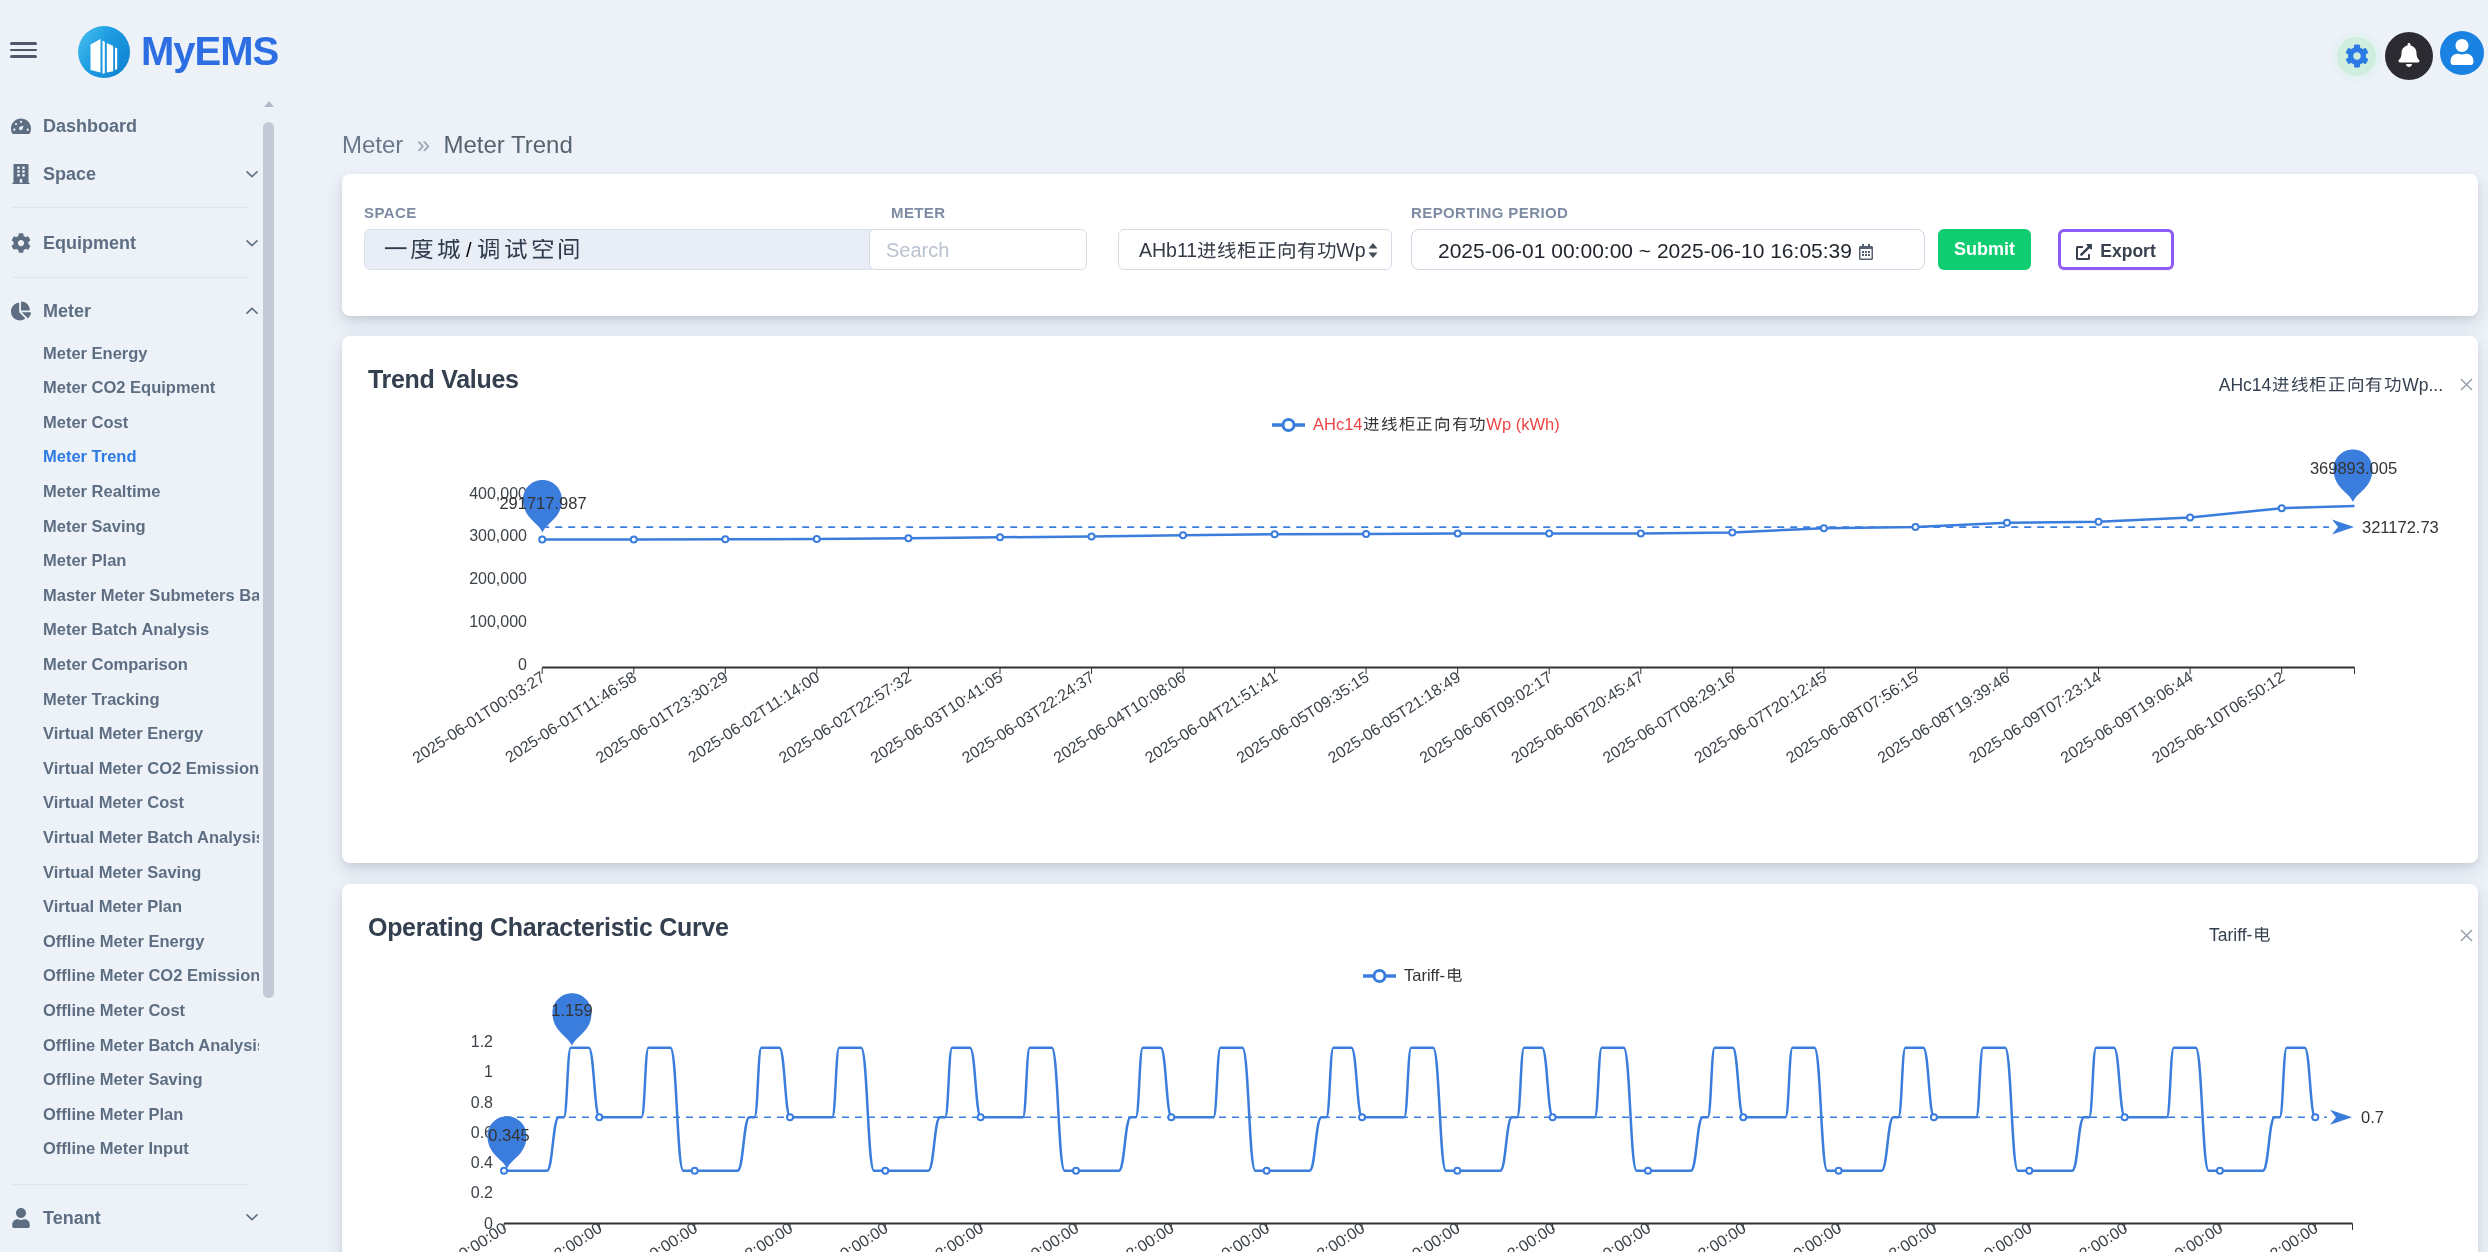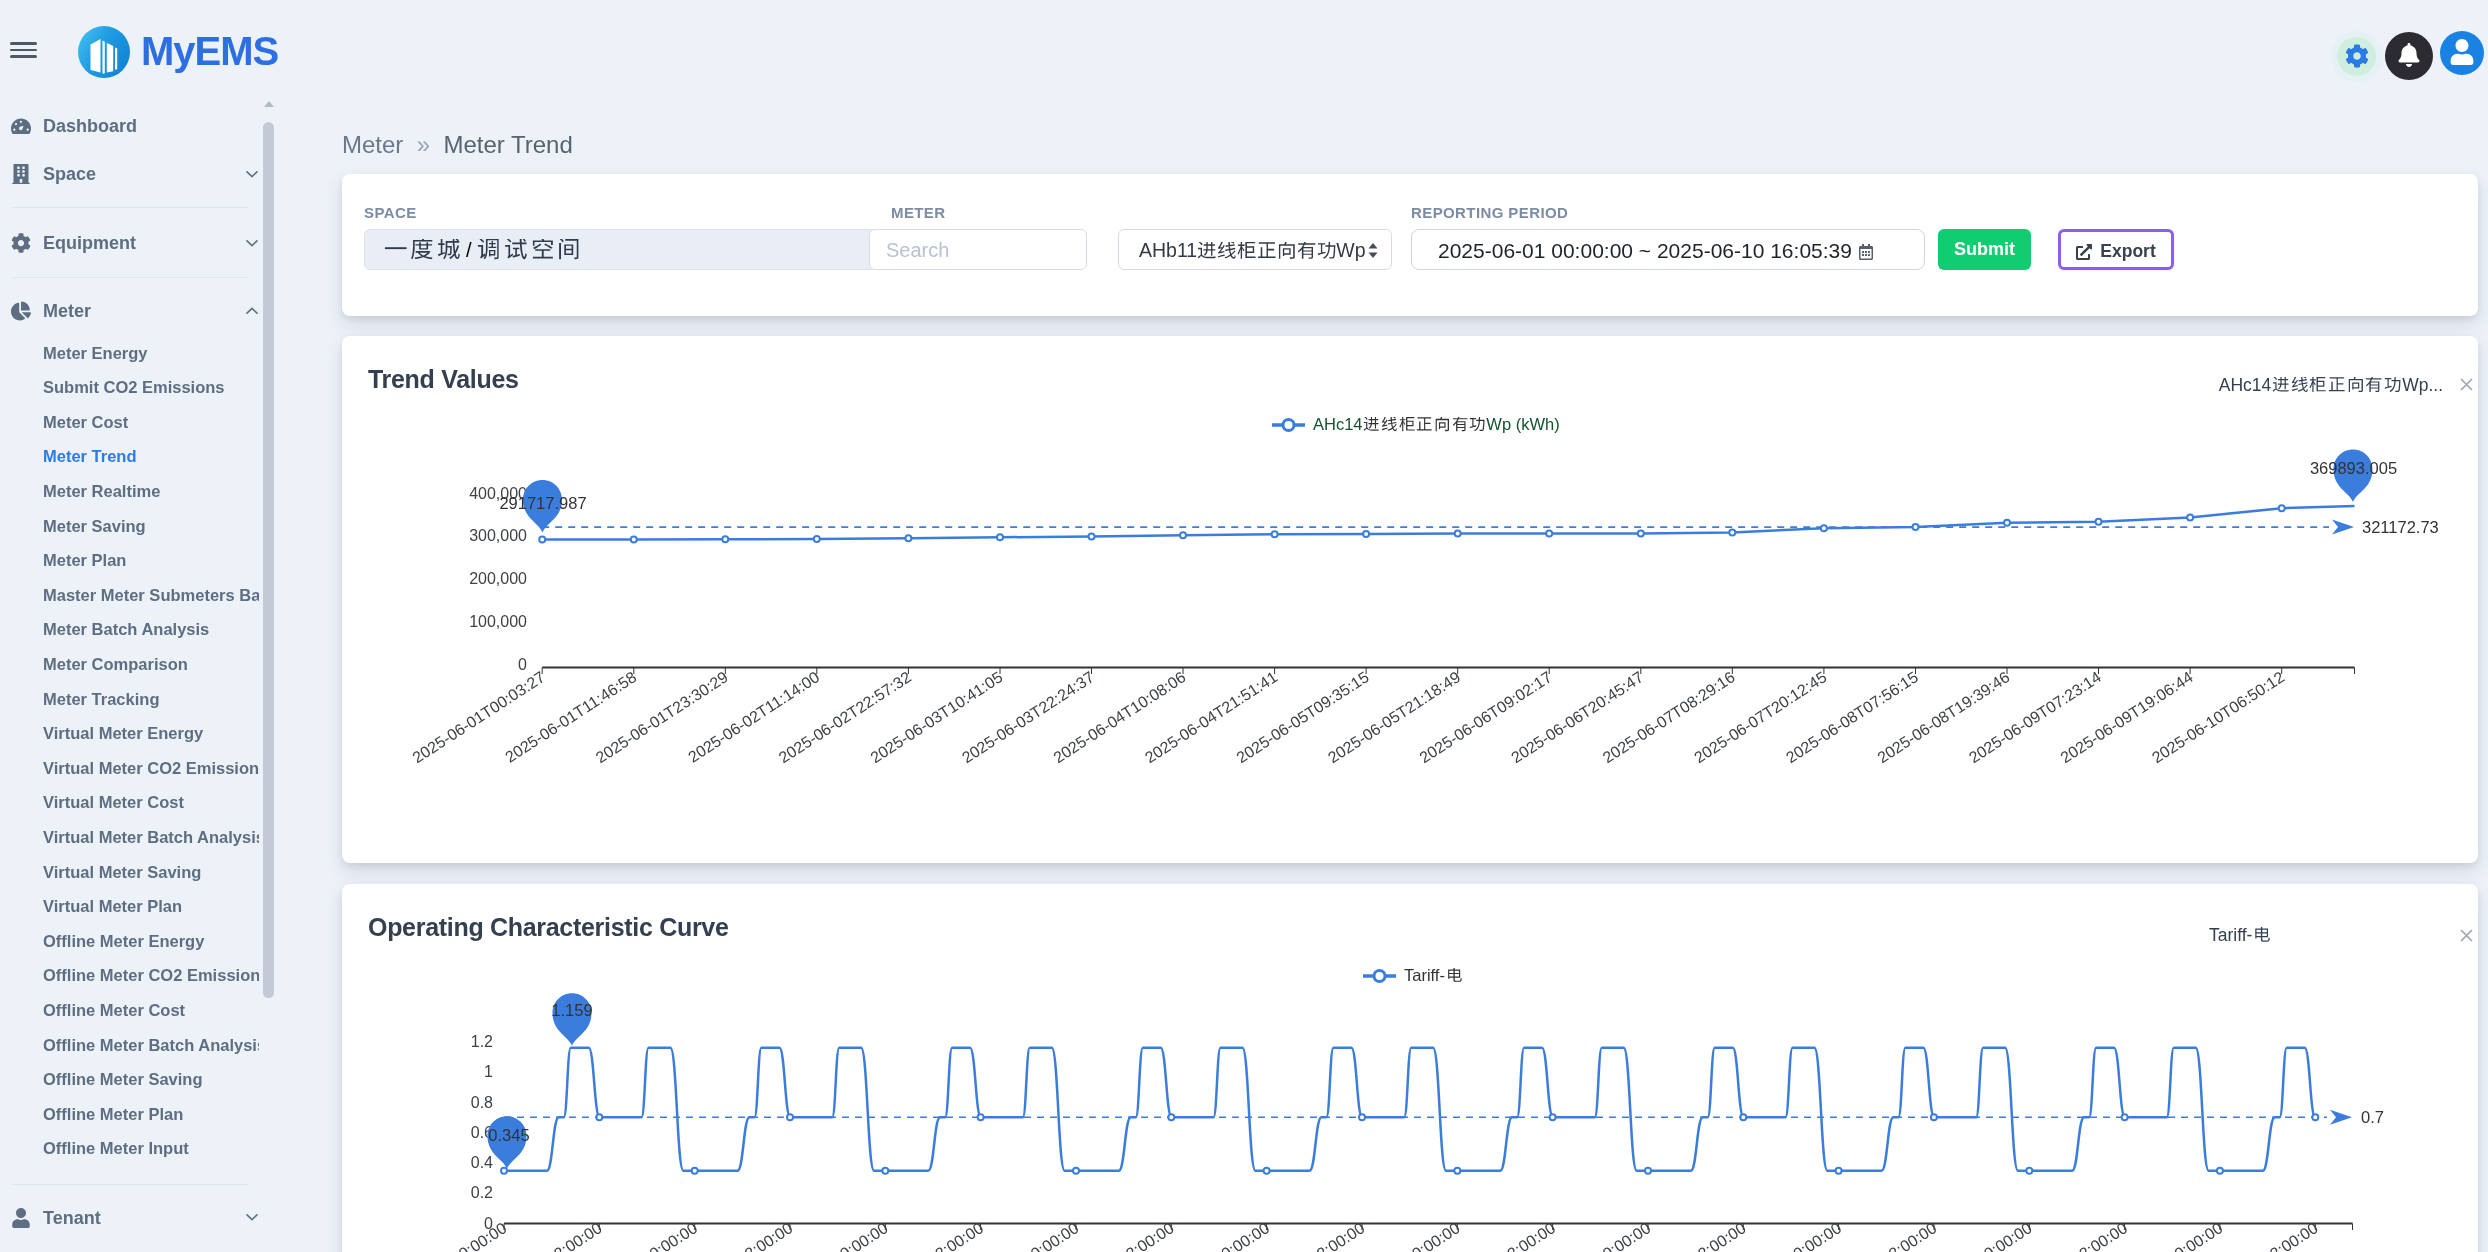--- a/index.html
+++ b/index.html
@@ -90,21 +90,21 @@
         <svg class="mi" viewBox="0 0 544 512">
           <path fill="#5e6e82" d="M527.79 288H290.5l158.03 158.03c6.04 6.04 15.98 6.53 22.19.68 38.7-36.46 65.32-85.61 73.13-140.86 1.34-9.46-6.51-17.85-16.06-17.85zm-15.83-64.8C503.72 103.74 408.26 8.28 288.8.04 279.68-.59 272 7.1 272 16.24V240h223.77c9.14 0 16.82-7.68 16.19-16.8zM224 288V50.71c0-9.55-8.39-17.4-17.84-16.06C86.99 51.49-4.1 155.6.14 280.37 4.5 408.51 114.83 513.59 243.03 511.98c50.4-.63 96.97-16.87 135.26-44.03 7.9-5.6 8.42-17.23 1.57-24.08L224 288z"></path>
         </svg>
       </span>
       <span>Meter</span>
     </div>
     <svg class="chv" style="left:244px;top:303px" viewBox="0 0 16 16">
       <path d="M3 10.2 8 5.4l5 4.8" stroke="#5e6e82" stroke-width="1.6" fill="none" stroke-linecap="round"></path>
     </svg>
     <div class="ms" style="top:335.5px">Meter Energy</div>
-    <div class="ms" style="top:370.1px">Submit CO2 Emissions</div>
+    <div class="ms" style="top:370.1px">Meter CO2 Equipment</div>
     <div class="ms" style="top:404.7px">Meter Cost</div>
     <div class="ms act" style="top:439.3px">Meter Trend</div>
     <div class="ms" style="top:473.9px">Meter Realtime</div>
     <div class="ms" style="top:508.5px">Meter Saving</div>
     <div class="ms" style="top:543.1px">Meter Plan</div>
     <div class="ms" style="top:577.7px">Master Meter Submeters Balance</div>
     <div class="ms" style="top:612.3px">Meter Batch Analysis</div>
     <div class="ms" style="top:646.9px">Meter Comparison</div>
     <div class="ms" style="top:681.5px">Meter Tracking</div>
     <div class="ms" style="top:716.1px">Virtual Meter Energy</div>
@@ -280,21 +280,21 @@
       </svg><svg class="cg" style="width:17.5px;height:17.5px;vertical-align:-3.85px" viewBox="0 0 100 100">
         <path fill="#344050" d="M10 11H86V19H17V86H10ZM83 11H91V76Q91 80 90 82Q89 84 86 85Q83 86 79 86Q74 86 67 86Q67 85 66 84Q66 82 66 81Q65 79 64 78Q68 78 71 78Q75 79 77 78Q80 78 81 78Q82 78 83 78Q83 77 83 76ZM44 -6 53 -5Q51 1 48 6Q46 12 43 16L36 14Q37 11 39 8Q40 4 42 0Q43 -3 44 -6ZM30 32H37V72H30ZM34 32H70V65H34V58H63V39H34Z"></path>
       </svg><svg class="cg" style="width:17.5px;height:17.5px;vertical-align:-3.85px" viewBox="0 0 100 100">
         <path fill="#344050" d="M6 7H94V14H6ZM31 43H78V49H31ZM25 26H77V32H33V86H25ZM75 26H82V77Q82 80 81 82Q80 84 78 85Q75 85 71 86Q67 86 60 86Q60 84 60 82Q59 80 58 78Q61 79 64 79Q67 79 69 79Q72 79 73 79Q74 79 74 78Q75 78 75 77ZM39 -6 47 -4Q43 7 38 17Q33 28 26 37Q18 47 9 53Q8 52 7 51Q7 50 6 49Q5 48 4 48Q11 43 16 37Q22 31 26 24Q31 17 34 9Q37 2 39 -6ZM31 60H78V66H31Z"></path>
       </svg><svg class="cg" style="width:17.5px;height:17.5px;vertical-align:-3.85px" viewBox="0 0 100 100">
         <path fill="#344050" d="M5 6H42V13H5ZM43 17H90V24H43ZM20 9H27V59H20ZM87 17H94Q94 17 94 18Q94 18 94 19Q94 20 94 21Q93 36 93 47Q92 58 91 65Q91 71 90 75Q89 79 87 81Q86 83 84 84Q82 85 79 85Q77 85 73 85Q69 85 65 85Q65 83 64 81Q63 79 62 77Q67 78 71 78Q75 78 76 78Q78 78 79 78Q80 77 81 76Q82 75 83 72Q84 68 84 61Q85 54 86 44Q86 33 87 18ZM4 60Q9 59 15 57Q22 55 29 53Q36 51 43 50L44 57Q34 60 24 62Q14 65 6 68ZM60 -4H67Q67 7 67 18Q66 29 65 39Q64 49 60 58Q57 67 51 74Q45 81 36 86Q36 85 35 84Q34 83 33 82Q32 81 31 80Q40 76 45 69Q51 62 54 54Q57 46 58 37Q59 27 59 17Q60 7 60 -4Z"></path>
       </svg>Wp...</div>
   <svg style="position:absolute;left:2117px;top:41px" width="15" height="15" viewBox="0 0 15 15">
       <path d="M2 2 13 13 M13 2 2 13" stroke="#9aa2ae" stroke-width="1.6"></path>
     </svg>
-  <div style="position:absolute;left:930px;top:79px;display:flex;align-items:center;font-size:16.5px;color:#14532d">
+  <div style="position:absolute;left:930px;top:79px;display:flex;align-items:center;font-size:16.5px;color:#ef4444">
     <svg width="33" height="14" viewBox="0 0 33 14">
         <path d="M0 7H10 M23 7H33" stroke="#3b7ddd" stroke-width="3.5"></path>
         <circle cx="16.5" cy="7" r="5.5" fill="#fff" stroke="#3b7ddd" stroke-width="3"></circle>
       </svg>
     <span style="margin-left:8px">AHc14<svg class="cg" style="width:16.5px;height:16.5px;vertical-align:-3.63px" viewBox="0 0 100 100">
           <path fill="#333" d="M34 12H92V19H34ZM48 -4H55V31Q55 36 55 41Q54 47 53 52Q51 57 48 62Q45 67 40 71Q40 70 39 69Q38 68 37 67Q36 66 35 65Q41 61 44 55Q46 49 47 43Q48 37 48 31ZM33 37H94V44H33ZM26 30V69H19V37H5V30ZM22 65Q25 65 27 67Q29 69 34 72Q38 75 45 76Q51 76 60 76Q64 76 69 76Q74 76 79 76Q84 76 88 75Q93 75 96 74Q96 75 95 77Q95 78 95 80Q94 81 94 82Q91 82 87 83Q83 83 78 83Q73 83 68 83Q63 83 60 83Q50 83 44 82Q37 81 32 78Q29 76 26 74Q24 72 22 72Q21 72 18 74Q16 75 14 78Q11 81 9 85L4 78Q9 72 14 69Q19 65 22 65ZM8 0 13 -4Q16 -1 19 1Q22 4 25 7Q28 10 29 12L23 17Q22 15 19 12Q17 9 14 6Q11 3 8 0ZM72 -4H79V70H72Z"></path>
         </svg><svg class="cg" style="width:16.5px;height:16.5px;vertical-align:-3.63px" viewBox="0 0 100 100">
           <path fill="#333" d="M8 60Q8 59 7 58Q7 57 6 55Q6 54 5 53Q7 53 9 51Q11 49 13 46Q14 45 17 42Q19 39 22 34Q25 30 28 25Q31 20 34 15L40 19Q34 29 27 39Q20 49 13 56V56Q13 56 12 56Q11 57 10 57Q9 58 9 59Q8 59 8 60ZM8 60 7 54 11 51 38 46Q38 48 38 50Q38 51 38 53Q29 54 23 56Q18 57 14 58Q11 58 10 59Q9 59 8 60ZM7 36Q7 35 7 34Q6 32 6 31Q5 30 5 29Q6 28 7 27Q9 25 10 22Q11 21 13 18Q15 16 17 12Q18 8 20 3Q22 -1 24 -6L31 -2Q28 4 25 10Q22 16 19 22Q15 27 12 32V32Q12 32 11 32Q10 33 9 33Q9 34 8 34Q7 35 7 36ZM7 36 7 30 11 28 29 26Q29 27 29 29Q29 31 29 32Q22 33 18 33Q14 34 12 34Q10 35 9 35Q8 35 7 36ZM5 73Q10 72 15 70Q20 69 26 67Q33 65 39 64L40 70Q31 73 22 75Q14 78 7 80ZM43 18 90 11 92 18 45 25ZM41 40 93 30 94 37 43 46ZM58 -6H66Q66 6 66 16Q67 27 68 37Q69 46 71 54Q73 61 75 67Q78 72 80 75Q83 78 86 78Q88 78 89 77Q90 77 90 74Q90 72 91 67Q92 68 93 70Q95 71 96 71Q96 77 94 80Q93 83 91 84Q89 86 86 86Q81 86 77 82Q73 79 70 73Q67 67 65 58Q63 50 61 39Q60 29 59 18Q58 6 58 -6ZM70 0 75 -4Q77 -3 80 -2Q83 0 85 1Q88 3 89 4L85 9Q82 7 78 4Q74 2 70 0ZM89 43 95 46Q89 55 81 62Q73 69 64 75Q54 80 43 84Q42 83 41 81Q39 79 38 78Q49 75 58 70Q68 64 76 58Q84 51 89 43Z"></path>
         </svg><svg class="cg" style="width:16.5px;height:16.5px;vertical-align:-3.63px" viewBox="0 0 100 100">
           <path fill="#333" d="M5 13H39V20H5ZM19 -6H26V86H19ZM19 18 23 19Q22 26 20 32Q19 39 16 45Q14 51 12 56Q9 62 6 66Q6 65 5 63Q5 62 4 61Q3 59 3 58Q5 55 7 50Q10 46 12 40Q14 35 16 29Q18 23 19 18ZM26 24Q27 25 28 27Q30 30 32 33Q34 36 36 39Q38 41 38 42L34 48Q33 46 31 43Q30 40 28 37Q26 34 25 31Q23 28 22 27ZM48 22H88V56H48V49H81V29H48ZM93 -1V7H51V75H95V82H43V-1Z"></path>

